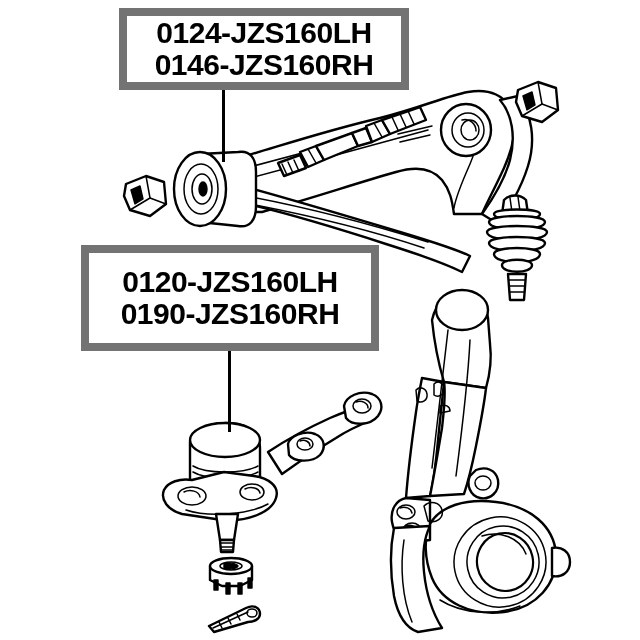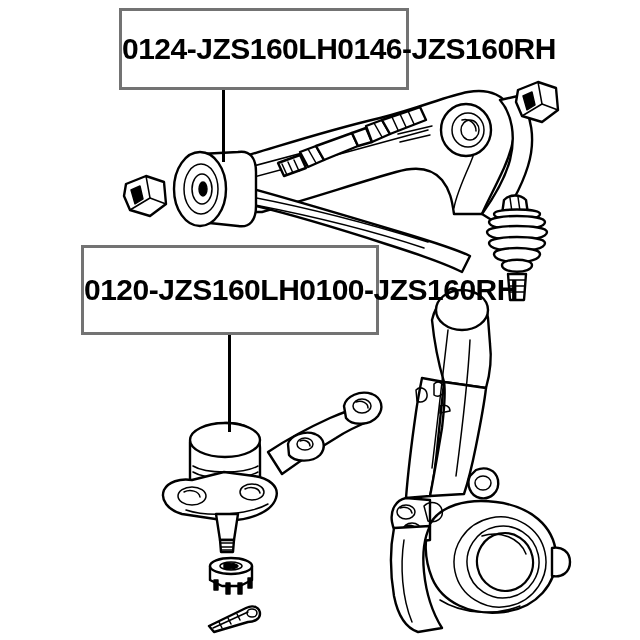--- a/index.html
+++ b/index.html
@@ -11,46 +11,47 @@
     position: relative;
     width: 640px;
     height: 640px;
     background: #ffffff;
     overflow: hidden;
     font-family: "Liberation Sans", sans-serif;
   }
   .callout-box {
     position: absolute;
     box-sizing: border-box;
-    border: 3px solid #737373;
+    border: 8px solid #737373;
     background: #ffffff;
     display: flex;
-    flex-direction: row;
+    flex-direction: column;
     align-items: center;
+    justify-content: center;
     z-index: 20;
   }
   .callout-line {
     font-weight: bold;
     color: #000000;
     letter-spacing: -0.5px;
     line-height: 1.08;
     white-space: nowrap;
   }
   #callout-upper {
     left: 119px;
     top: 8px;
     width: 290px;
     height: 82px;
   }
   #callout-upper .callout-line { font-size: 30px; }
   #callout-lower {
     left: 81px;
     top: 245px;
     width: 298px;
-    height: 90px;
+    height: 106px;
   }
   #callout-lower .callout-line { font-size: 30px; }
   .leader {
     position: absolute;
     background: #000000;
     width: 3px;
     z-index: 15;
   }
   #leader-upper { left: 222px; top: 90px; height: 72px; }
   #leader-lower { left: 228px; top: 327px; height: 105px; }
@@ -97,21 +98,21 @@
   <div class="leader" id="leader-upper"></div>
   <div class="leader" id="leader-lower"></div>
 
   <div class="callout-box" id="callout-upper">
     <div class="callout-line">0124-JZS160LH</div>
     <div class="callout-line">0146-JZS160RH</div>
   </div>
 
   <div class="callout-box" id="callout-lower">
     <div class="callout-line">0120-JZS160LH</div>
-    <div class="callout-line">0100-JZS160RH</div>
+    <div class="callout-line">0190-JZS160RH</div>
   </div>
 
   <svg class="art" viewBox="0 0 640 640">
 
     <g>
 
       <path class="fillw" d="M238,158
         C268,150 320,132 380,118
         C420,108 446,96 468,92
         C490,88 506,96 512,112

